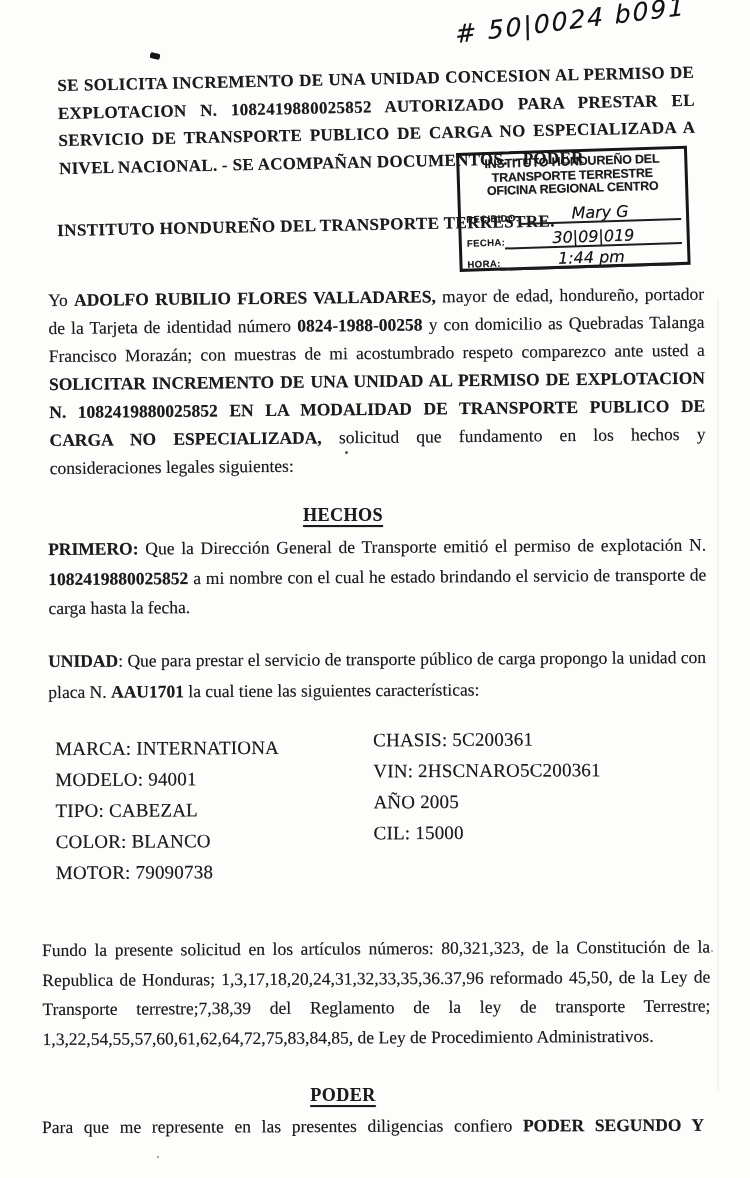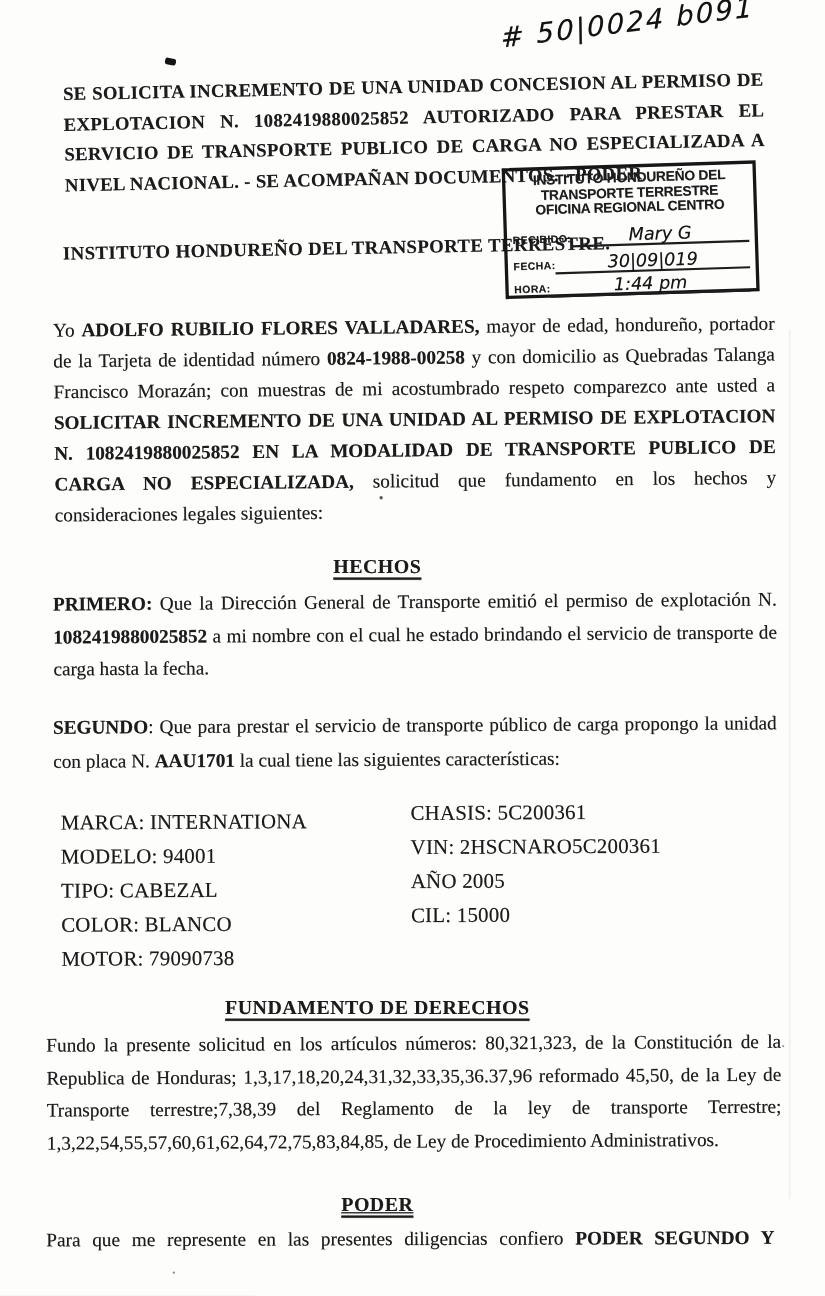--- a/index.html
+++ b/index.html
@@ -144,21 +144,21 @@
   .u-b { font-weight: bold; text-decoration-thickness: 1.5px; text-underline-offset: 3px; }
 
   
   .section-title {
     position: absolute;
     left: 0; width: 686px;
     text-align: center;
   }
   .t-hechos { top: 505px; }
   .t-fundamento { top: 906px; }
-  .t-poder { top: 1085px; text-decoration: underline; }
+  .t-poder { top: 1085px; }
   .section-title span {
     font-weight: bold;
     font-size: 18px;
     letter-spacing: 0.5px;
     text-decoration: underline;
     text-decoration-thickness: 2px;
     text-underline-offset: 4px;
   }
 
   
@@ -229,41 +229,38 @@
   </div>
 
   <p class="para intro"><span>Yo </span><span class="b">ADOLFO RUBILIO FLORES VALLADARES,</span><span> mayor de edad, hondureño, portador de la Tarjeta de identidad número </span><span class="b">0824-1988-00258</span><span> y con domicilio as Quebradas Talanga Francisco Morazán; con muestras de mi acostumbrado respeto comparezco ante usted a </span><span class="b">SOLICITAR INCREMENTO DE UNA UNIDAD AL PERMISO DE EXPLOTACION N. 1082419880025852 EN LA MODALIDAD DE TRANSPORTE PUBLICO DE CARGA NO ESPECIALIZADA,</span><span> solicitud que fundamento en los hechos y consideraciones legales siguientes:</span></p>
 
   <div class="section-title t-hechos">
     <span>HECHOS</span>
   </div>
 
   <p class="para primero"><span class="u-b">PRIMERO:</span><span> Que la Dirección General de Transporte emitió el permiso de explotación N. </span><span class="b">1082419880025852</span><span> a mi nombre con el cual he estado brindando el servicio de transporte de carga hasta la fecha.</span></p>
 
-  <p class="para segundo"><span class="u-b">SEGUNDO</span><span>: Que para prestar el servicio de transporte público de carga propongo la unidad con placa N. </span><span class="b">AAU1701</span><span> la cual tiene las siguientes características:</span></p>
+  <p class="para segundo"><span class="u-b">UNIDAD</span><span>: Que para prestar el servicio de transporte público de carga propongo la unidad con placa N. </span><span class="b">AAU1701</span><span> la cual tiene las siguientes características:</span></p>
 
   <div class="vehicle">
     <div class="vehicle-col left">
       <div>MARCA: INTERNATIONA</div>
       <div>MODELO: 94001</div>
       <div>TIPO: CABEZAL</div>
       <div>COLOR: BLANCO</div>
       <div>MOTOR: 79090738</div>
     </div>
     <div class="vehicle-col right">
       <div>CHASIS: 5C200361</div>
       <div>VIN: 2HSCNARO5C200361</div>
       <div>AÑO 2005</div>
       <div>CIL: 15000</div>
     </div>
   </div>
 
-  <div class="section-title t-fundamento">
-    <span>FUNDAMENTO DE DERECHOS</span>
-  </div>
   <p class="para fundamento-body">Fundo la presente solicitud en los artículos números: 80,321,323, de la Constitución de la Republica de Honduras; 1,3,17,18,20,24,31,32,33,35,36.37,96 reformado 45,50, de la Ley de Transporte terrestre;7,38,39 del Reglamento de la ley de transporte Terrestre; 1,3,22,54,55,57,60,61,62,64,72,75,83,84,85, de Ley de Procedimiento Administrativos.</p>
 
   <div class="section-title t-poder">
     <span>PODER</span>
   </div>
   <p class="para poder-line"><span>Para que me represente en las presentes diligencias confiero </span><span class="b">PODER SEGUNDO Y</span></p>
 
   <div class="scan-line-right"></div>
   <div class="speck s1"></div>
   <div class="speck s2"></div>

